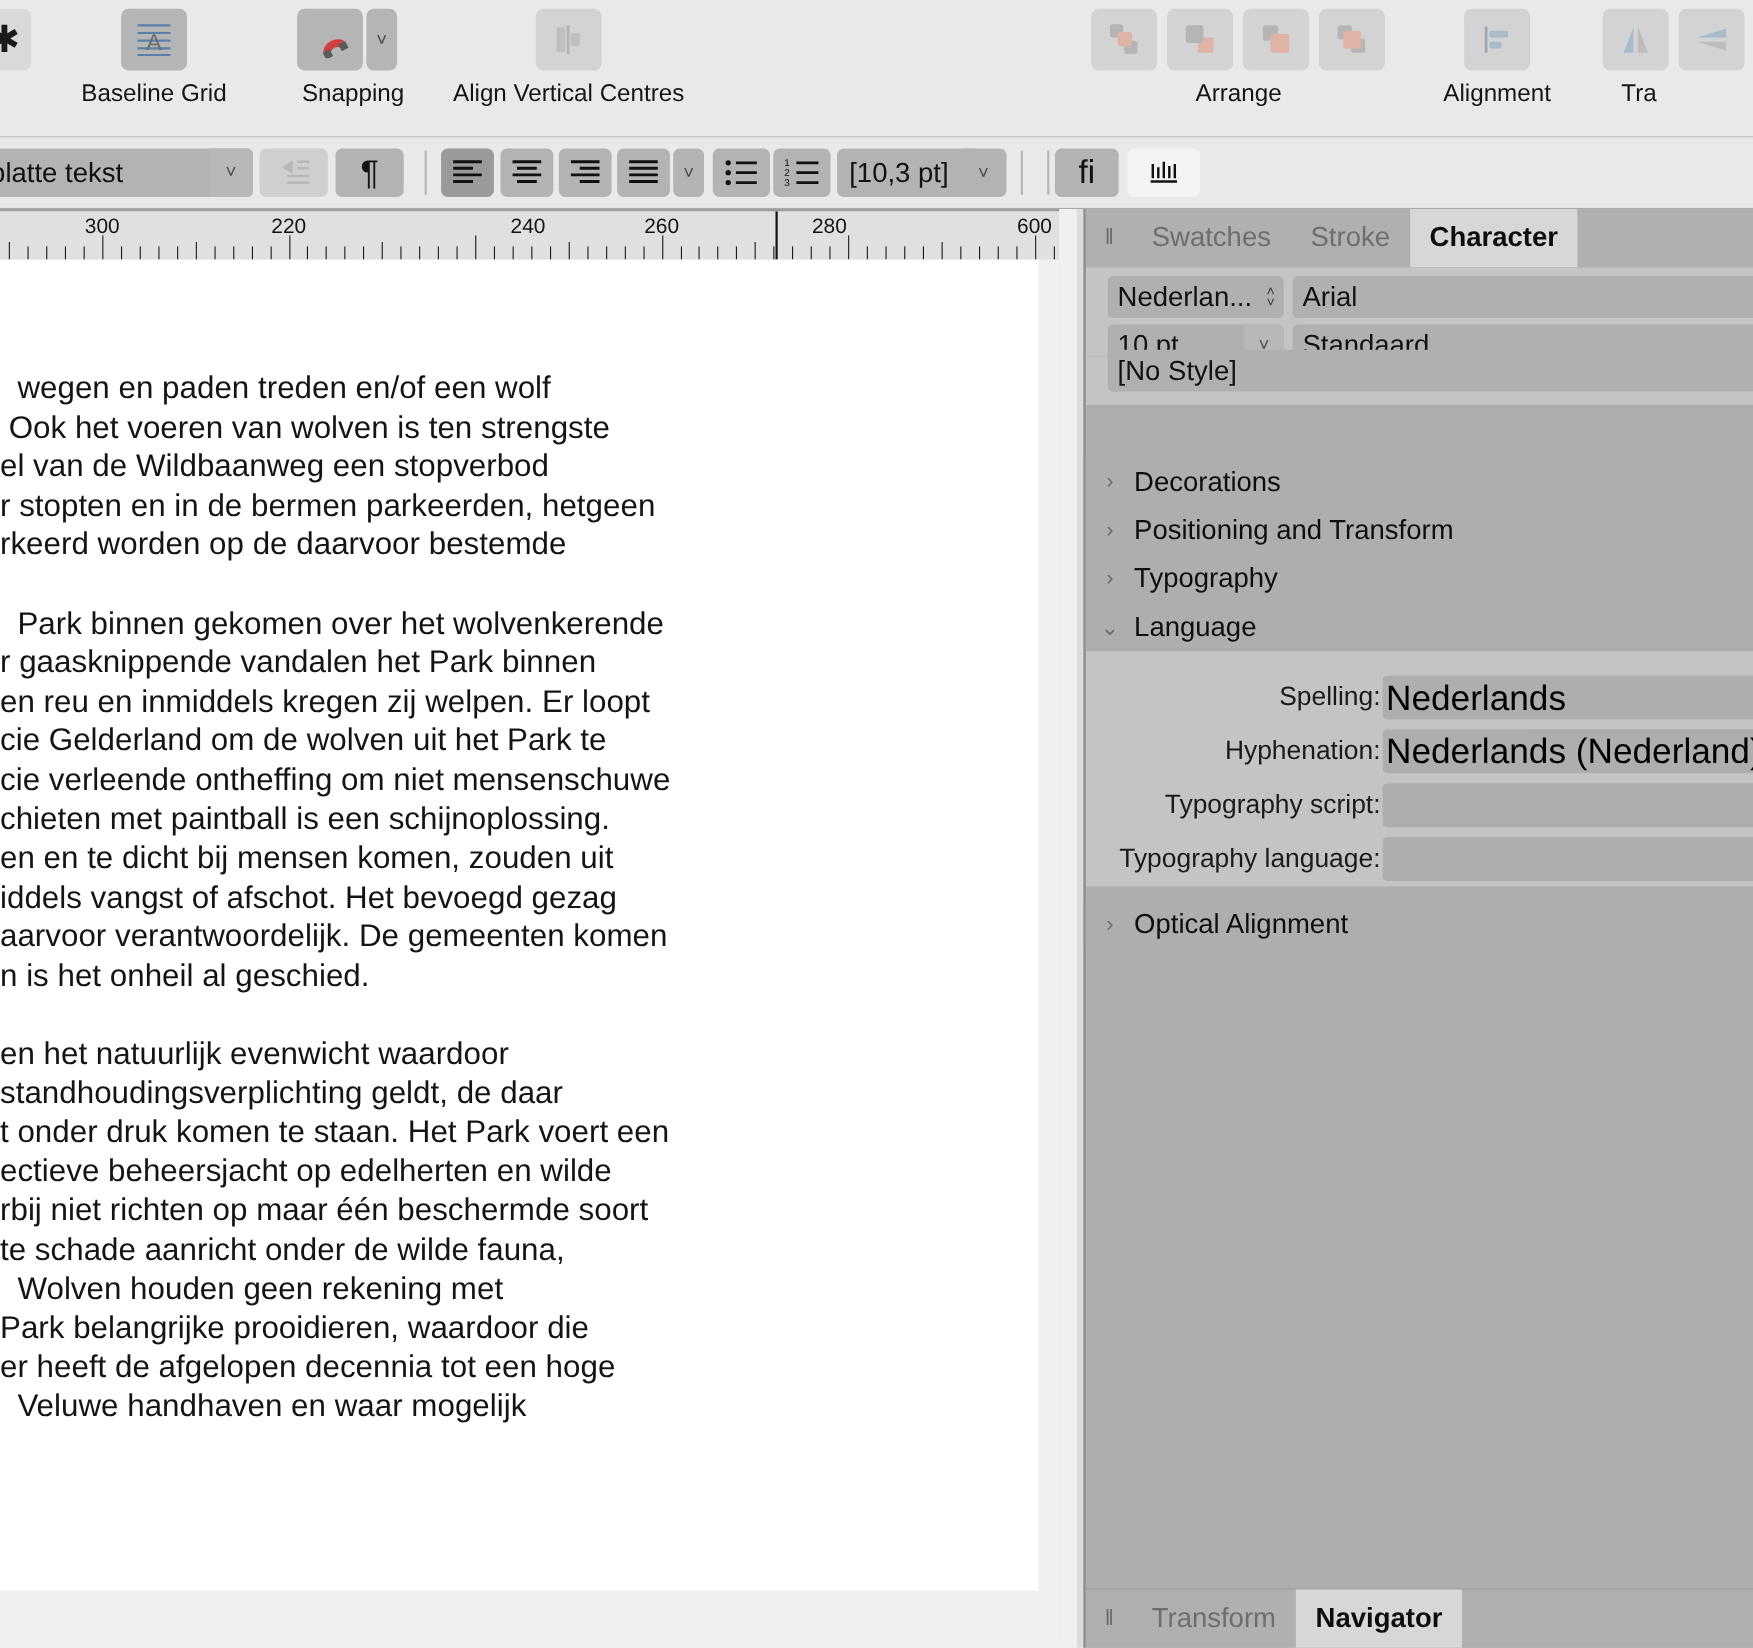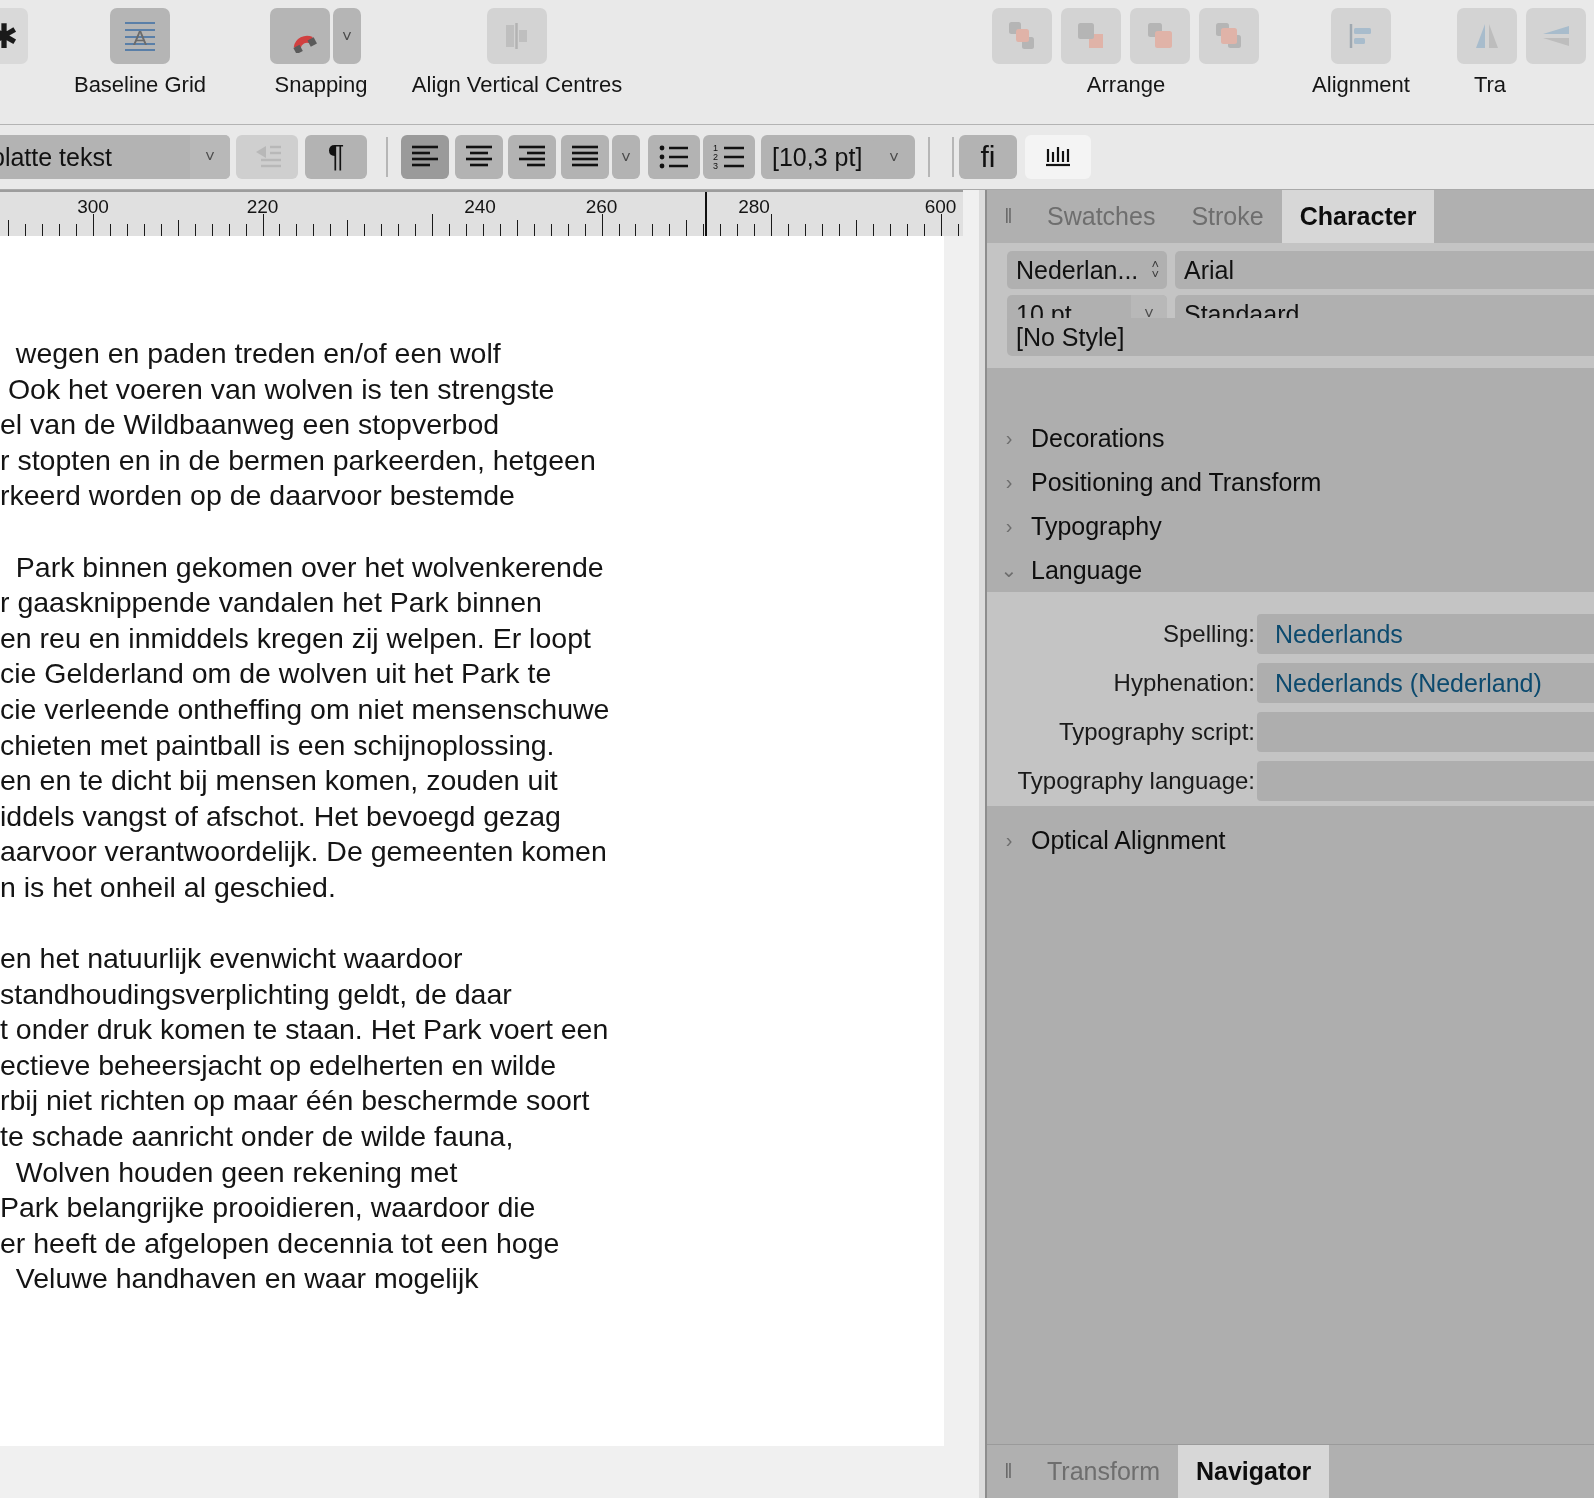--- a/index.html
+++ b/index.html
@@ -98,21 +98,21 @@
   .sect{position:absolute;left:0;width:609px;height:44px;display:flex;align-items:center;background:#aeaeae;}
   .sect .arw{width:44px;text-align:center;font-size:20px;color:#6d6d6d;}
   .sect .nm{font-size:25px;color:#0e0e0e;}
 
   .langbox{position:absolute;left:0;width:609px;background:#c4c4c4;}
   .lrow{position:absolute;left:0;width:609px;height:40px;}
   .lrow .lab{position:absolute;right:341px;top:0;height:40px;display:flex;align-items:center;
     font-size:24px;color:#1a1a1a;white-space:nowrap;}
   .lrow .val{position:absolute;left:270px;top:0;width:400px;height:40px;background:#aeaeae;border-radius:4px;
     display:flex;align-items:center;}
-  .lrow .val span{font-size:25px;color:#0c4a6e;padding-left:18px;white-space:nowrap;}
+  .lrow .val span{font-size:32px;color:#000000;padding-left:3px;white-space:nowrap;}
 
   .bottomtabs{position:absolute;left:0;bottom:0;width:609px;height:53px;background:#b0b0b0;display:flex;align-items:stretch;
     border-top:1px solid #9a9a9a;}
 </style>
 </head>
 <body>
 
 <div id="toolbar">
 
   <div class="tb-group" style="left:-20px;width:70px;">

